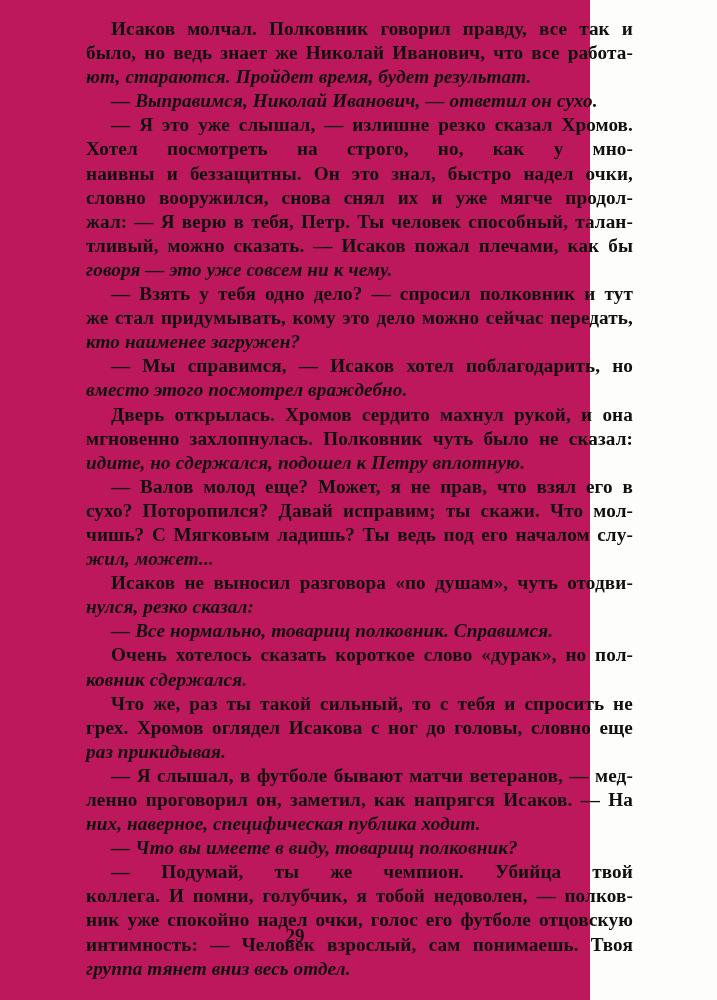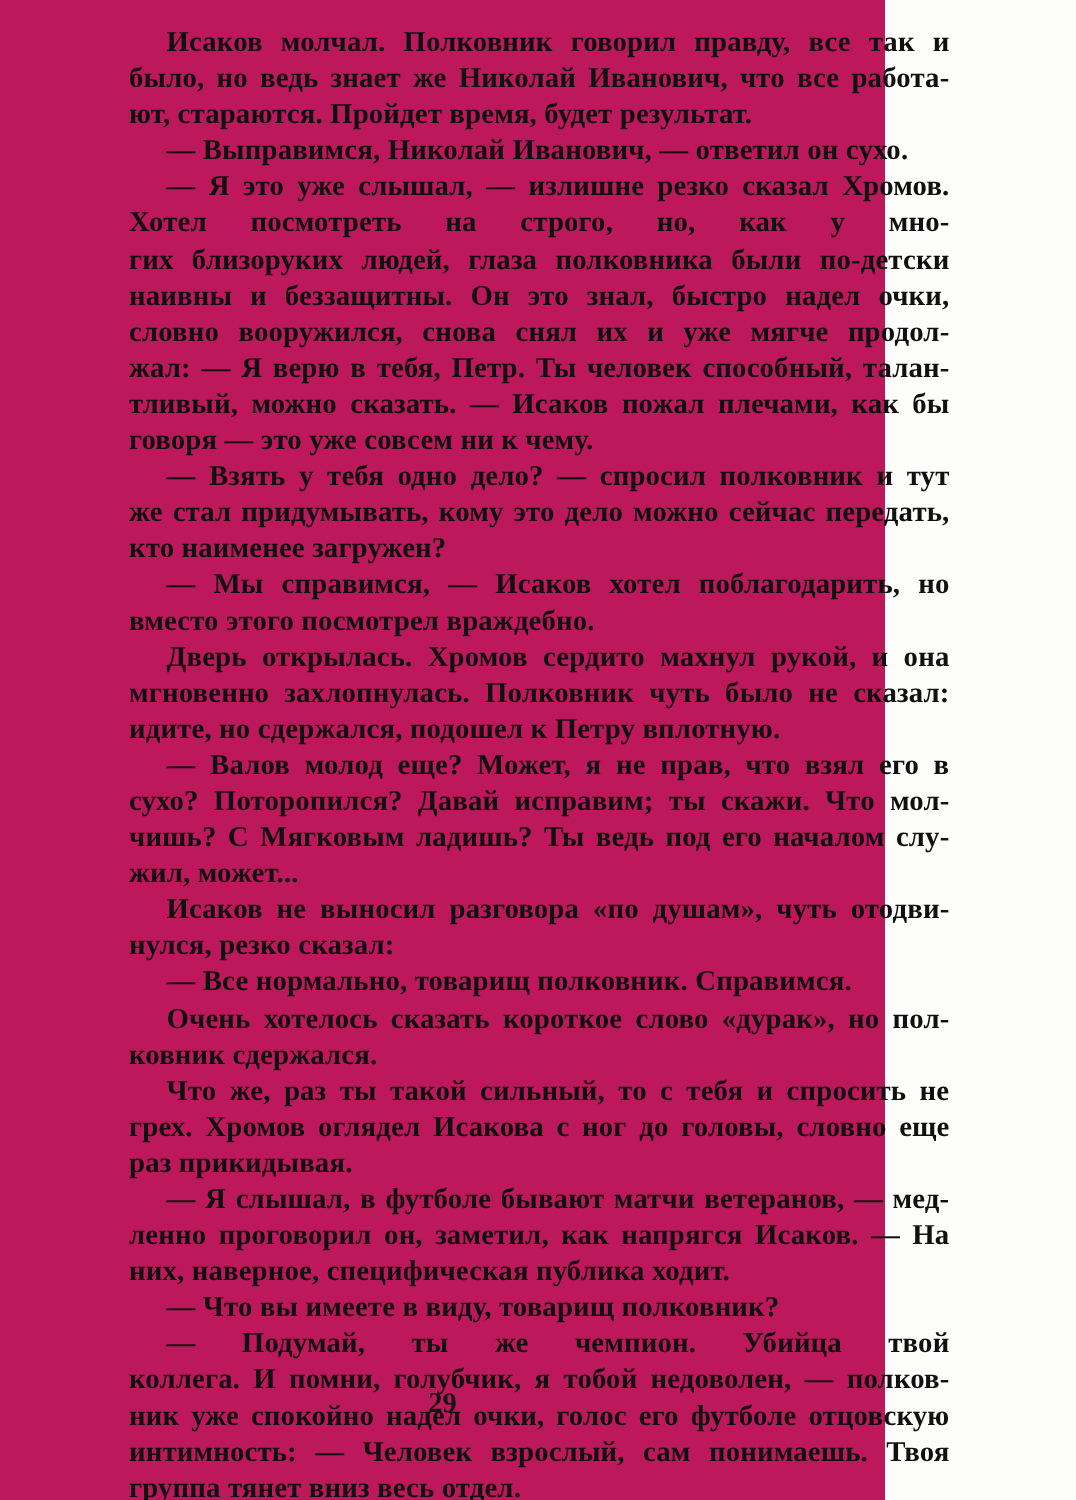--- a/index.html
+++ b/index.html
@@ -53,20 +53,21 @@
     justify-content: space-between;
     white-space: normal;
   }
   .line.justify > span {
     white-space: pre;
   }
 
   
   .line.flush {
     display: block;
+    font-style: italic;
   }
 
   
   .indent {
     padding-left: 25px;
   }
 
   #page-number {
     position: absolute;
     left: 0;
@@ -128,29 +129,20 @@
         </span>
         <span class="line justify">
           <span>Хотел</span>
           <span>посмотреть</span>
           <span>на</span>
           <span>строго,</span>
           <span>но,</span>
           <span>как</span>
           <span>у</span>
           <span>мно-</span>
-        </span>
-        <span class="line justify">
-          <span>гих</span>
-          <span>близоруких</span>
-          <span>людей,</span>
-          <span>глаза</span>
-          <span>полковника</span>
-          <span>были</span>
-          <span>по-детски</span>
         </span>
         <span class="line justify">
           <span>наивны</span>
           <span>и</span>
           <span>беззащитны.</span>
           <span>Он</span>
           <span>это</span>
           <span>знал,</span>
           <span>быстро</span>
           <span>надел</span>

